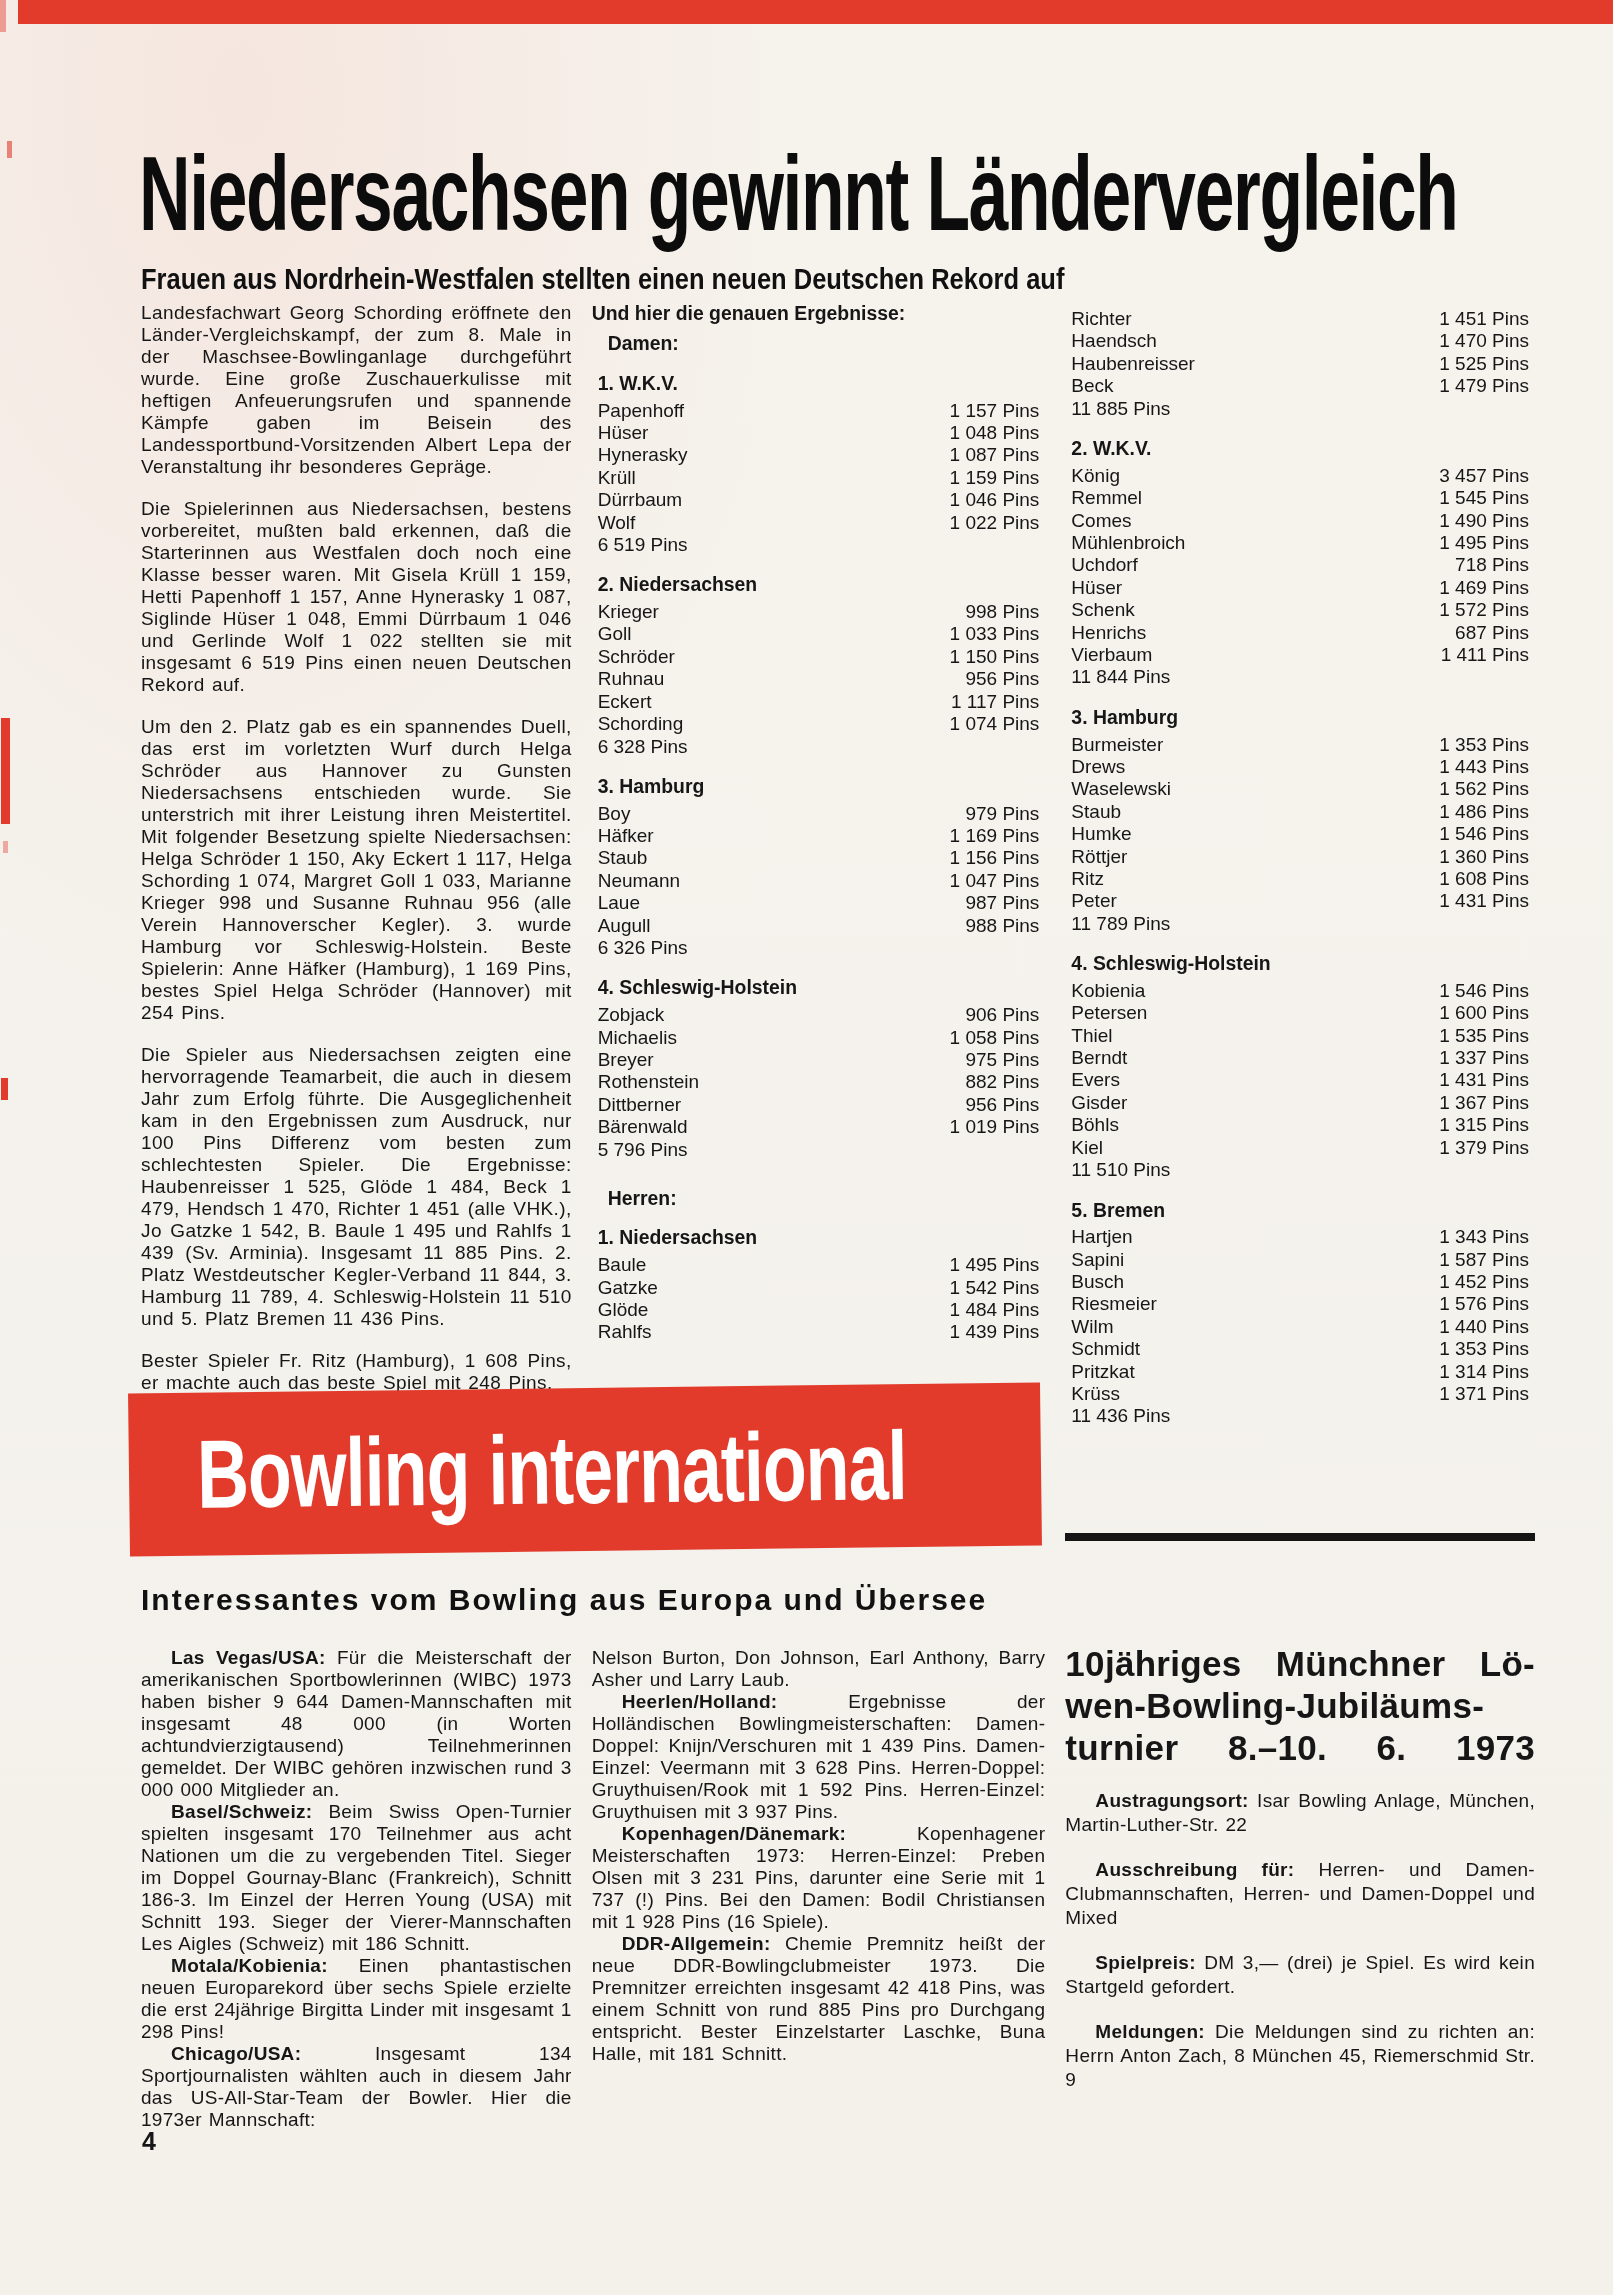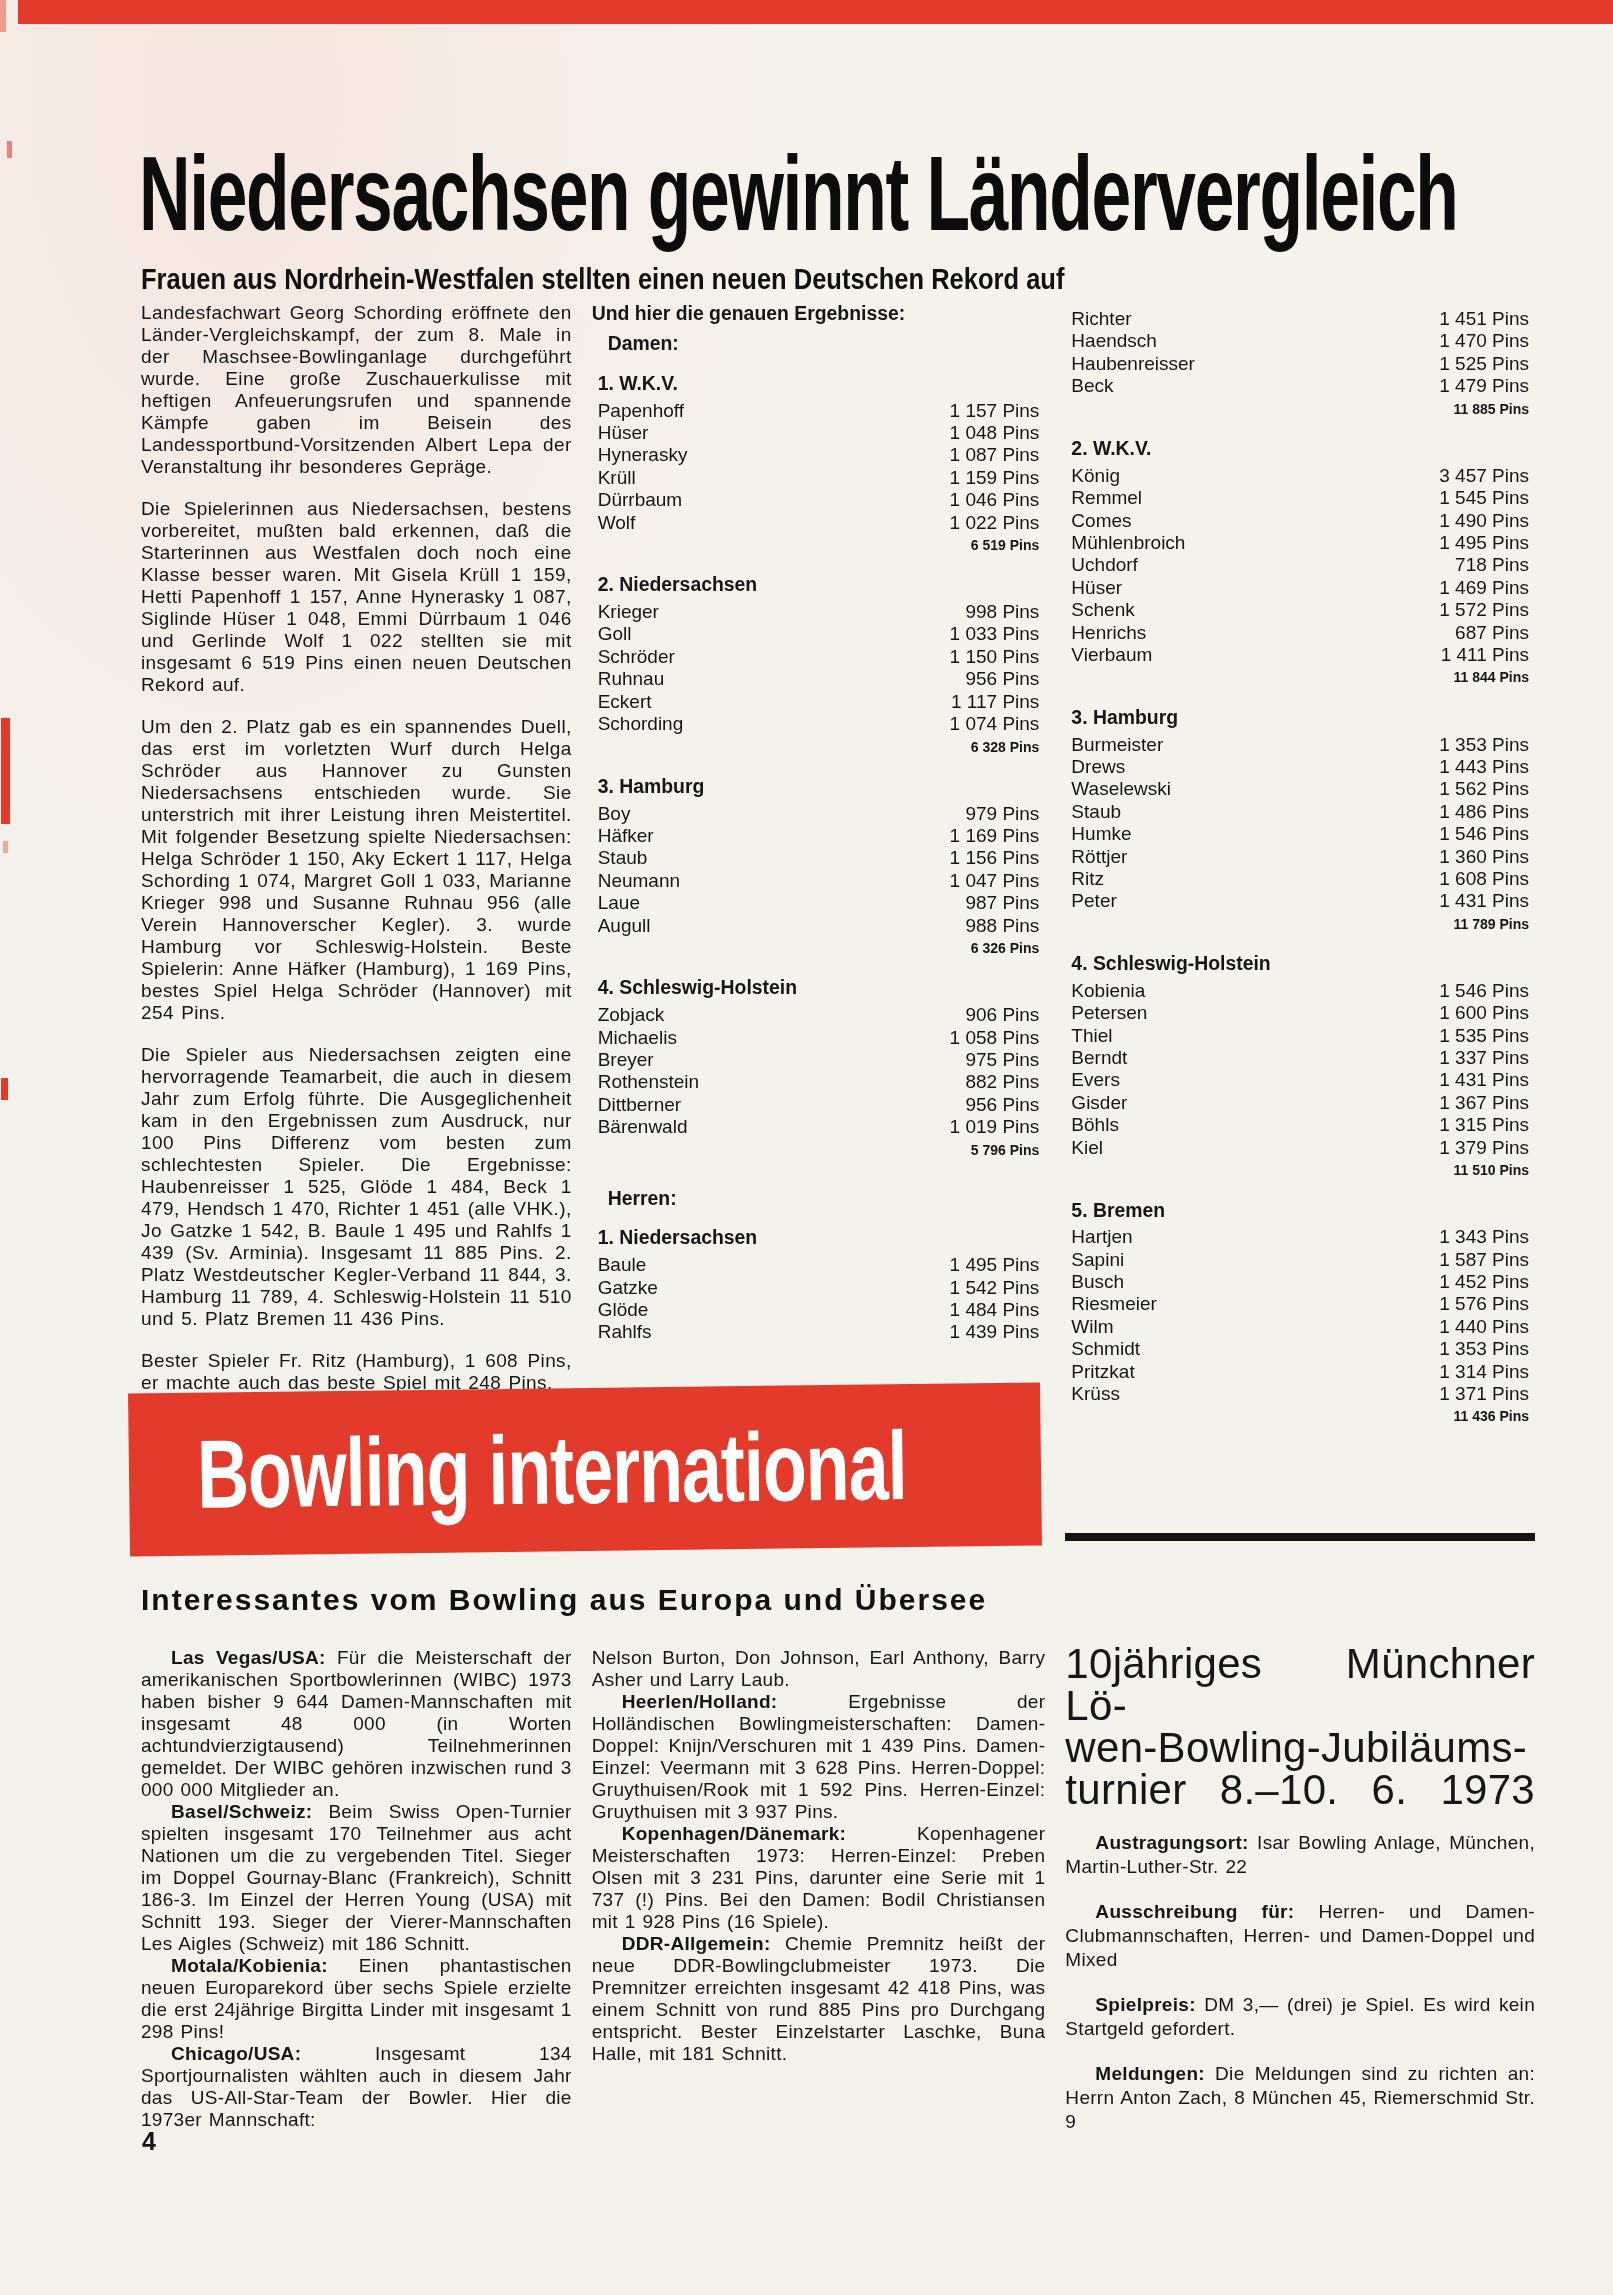--- a/index.html
+++ b/index.html
@@ -50,21 +50,21 @@
   .intro{margin:0 0 8px 0;font-size:19.4px;line-height:22.4px;font-weight:bold;}
   .cat-label{margin:0 0 4px 16px;font-size:19.4px;line-height:22.4px;font-weight:bold;}
   .cat-label.herren{margin-top:26px;}
 
   .sec{margin:6px;}
   .sec-title{font-weight:bold;font-size:19.4px;line-height:22.4px;margin:17px 0 5.3px 0;}
   .sec-title:empty{display:none;}
   .row{display:flex;justify-content:space-between;font-size:19px;line-height:22.4px;}
   .row .nm{white-space:nowrap;}
   .row .val{white-space:nowrap;}
-  .total{text-align:right;font-size:14px;line-height:22.4px;font-weight:bold;}
+  .total{font-size:19px;line-height:22.4px;}
   .total:empty{display:none;}
 
   .black-rule{position:absolute;left:1065px;top:1533px;width:470px;height:8px;background:#151515;}
 
   .banner{
     position:absolute;left:129px;top:1388px;width:912px;height:163px;background:var(--red);
     display:flex;align-items:center;transform:rotate(-0.7deg);
   }
   .banner-text{
     color:#fff;font-weight:bold;font-size:97px;letter-spacing:-1.3px;white-space:nowrap;
@@ -77,21 +77,21 @@
 
   .news-p{
     margin:0;font-size:19px;line-height:22px;text-align:justify;
     letter-spacing:0.3px;word-spacing:1.3px;
   }
   .lead{font-weight:bold;margin-left:30px;}
   .lead:empty{display:none;}
 
   .jub-heading{margin:-4px 0 20px 0;}
   .jub-line{
-    font-size:42px;font-weight:normal;line-height:42px;
+    font-size:35px;font-weight:bold;line-height:42px;
     text-align:justify;text-align-last:justify;letter-spacing:0.3px;
   }
   .info-p{margin:0 0 21px 0;font-size:19px;line-height:24px;text-align:justify;letter-spacing:0.3px;word-spacing:1.3px;}
 
   .page-num{position:absolute;left:142px;top:2127px;font-size:25px;font-weight:bold;}
 </style>
 </head>
 <body>
 
 <div class="page">

